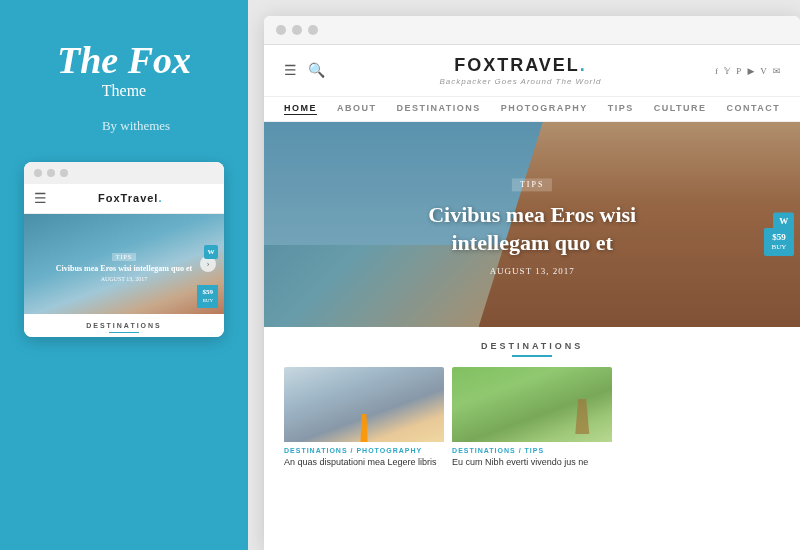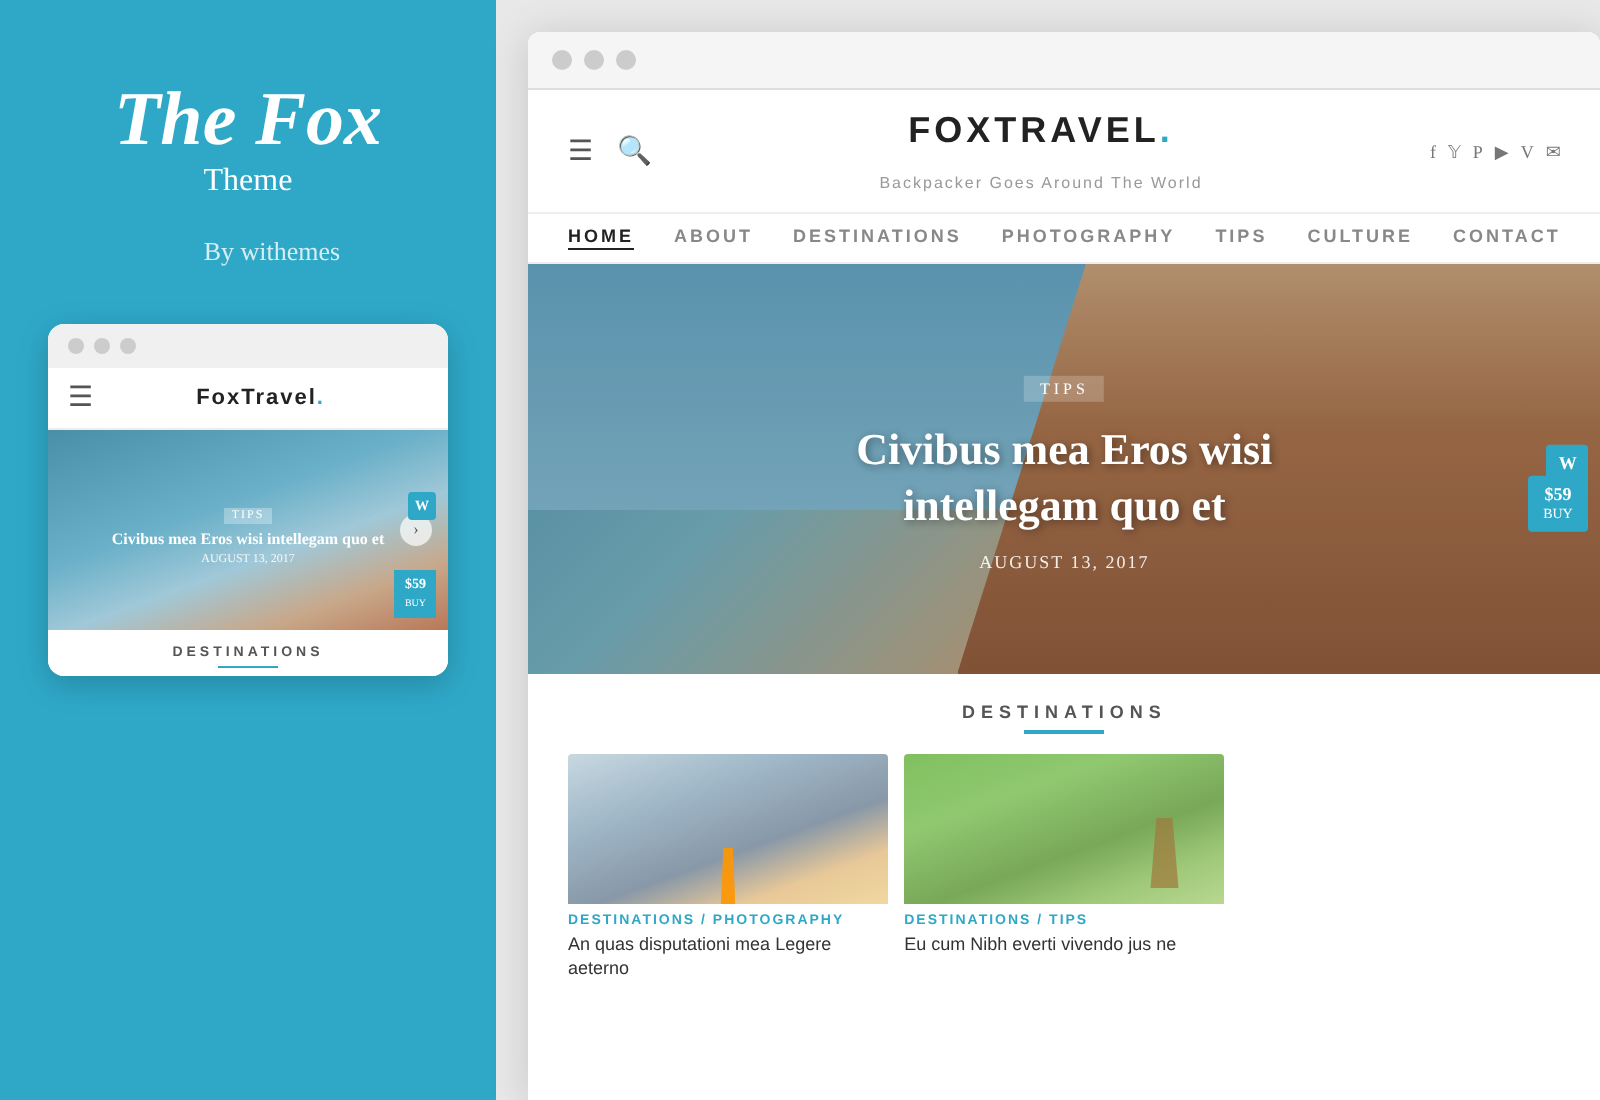--- a/index.html
+++ b/index.html
@@ -236,22 +236,23 @@
       letter-spacing: 2px;
       color: #222;
       font-family: Arial, sans-serif;
       text-transform: uppercase;
     }
     .site-logo .dot { color: #2fa8c8; }
     .site-tagline {
       font-size: 8px;
       color: #999;
       letter-spacing: 1px;
-      margin-top: 11px;
-      font-family: Arial, sans-serif;
+      margin-top: 1px;
+      font-family: Arial, sans-serif;
+      font-style: italic;
     }
     .header-right {
       display: flex;
       gap: 6px;
       align-items: center;
       font-size: 10px;
       color: #666;
     }
     .social-icon {
       font-size: 9px;
@@ -562,21 +563,21 @@
       <div class="destinations-section">
         <div class="section-header">
           <div class="section-title">DESTINATIONS</div>
           <div class="section-line"></div>
         </div>
         <div class="dest-grid">
           <div class="dest-card">
             <div class="dest-img dest-img-1"></div>
             <div class="dest-card-meta">
               <div class="dest-card-cat">DESTINATIONS / PHOTOGRAPHY</div>
-              <div class="dest-card-title">An quas disputationi mea Legere aeterno</div>
+              <div class="dest-card-title">An quas disputationi mea Legere libris</div>
             </div>
           </div>
           <div class="dest-card">
             <div class="dest-img dest-img-3"></div>
             <div class="dest-card-meta">
               <div class="dest-card-cat">DESTINATIONS / TIPS</div>
               <div class="dest-card-title">Eu cum Nibh everti vivendo jus ne</div>
             </div>
           </div>
         </div>

